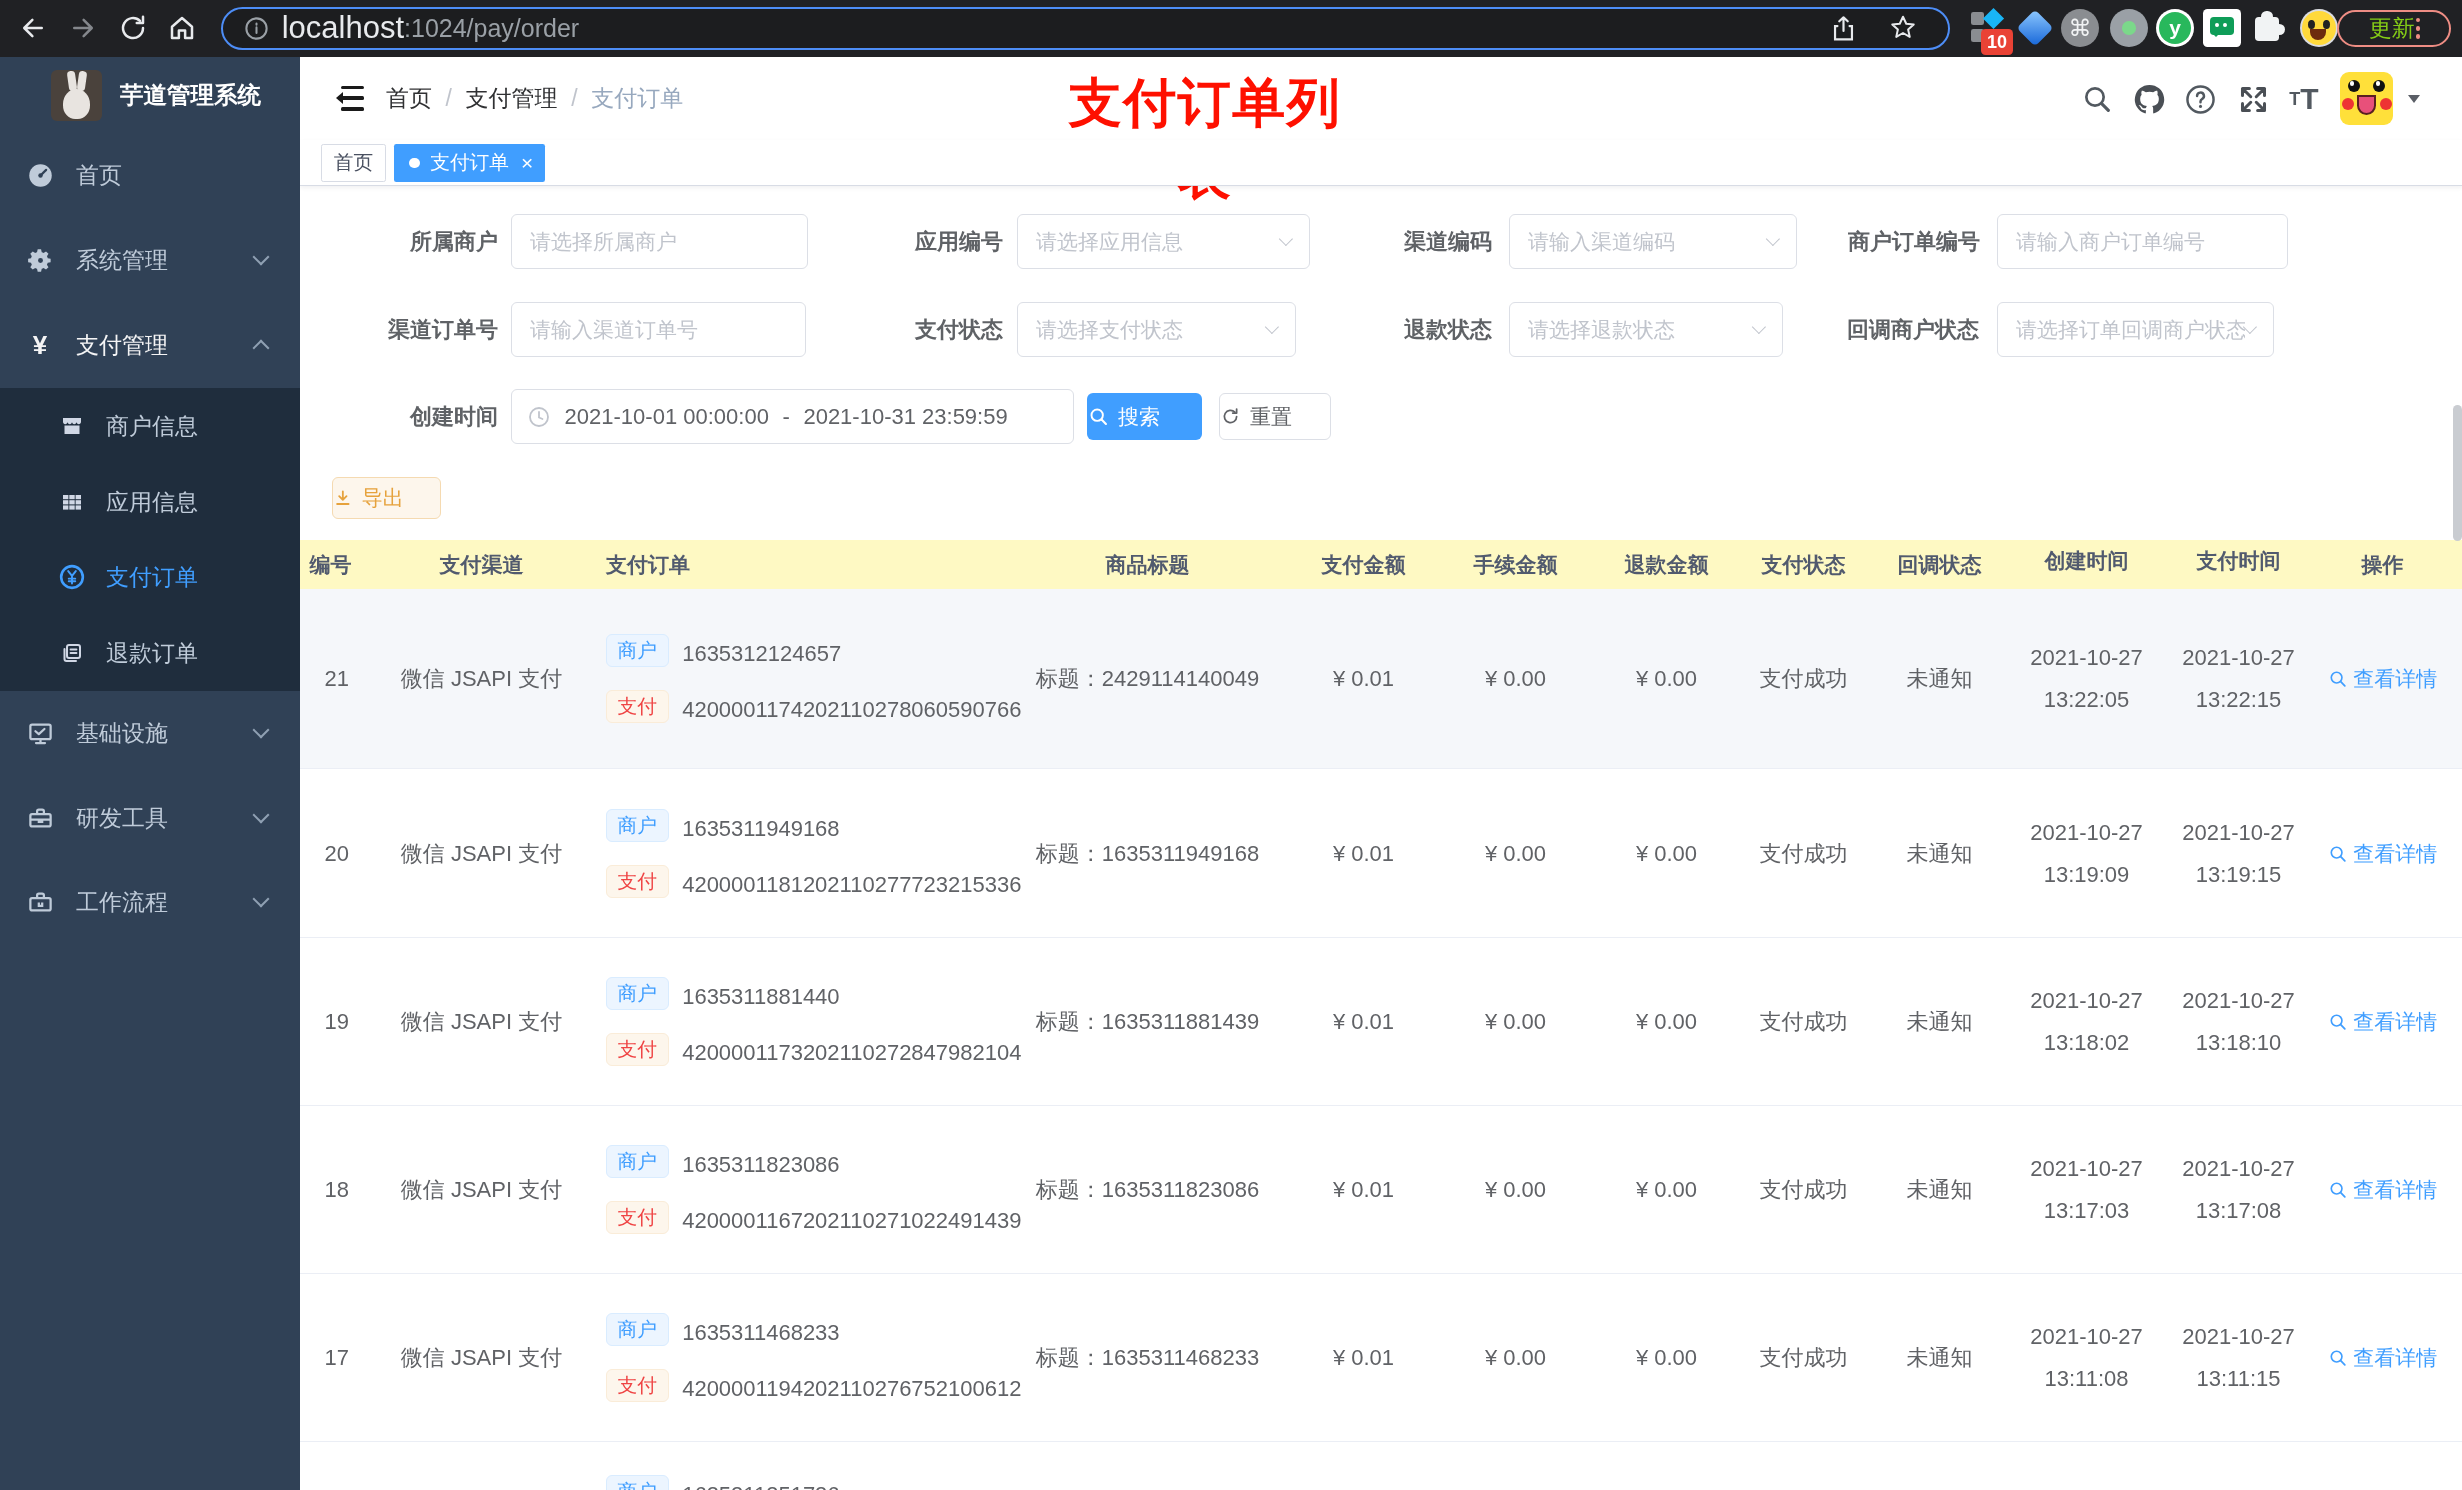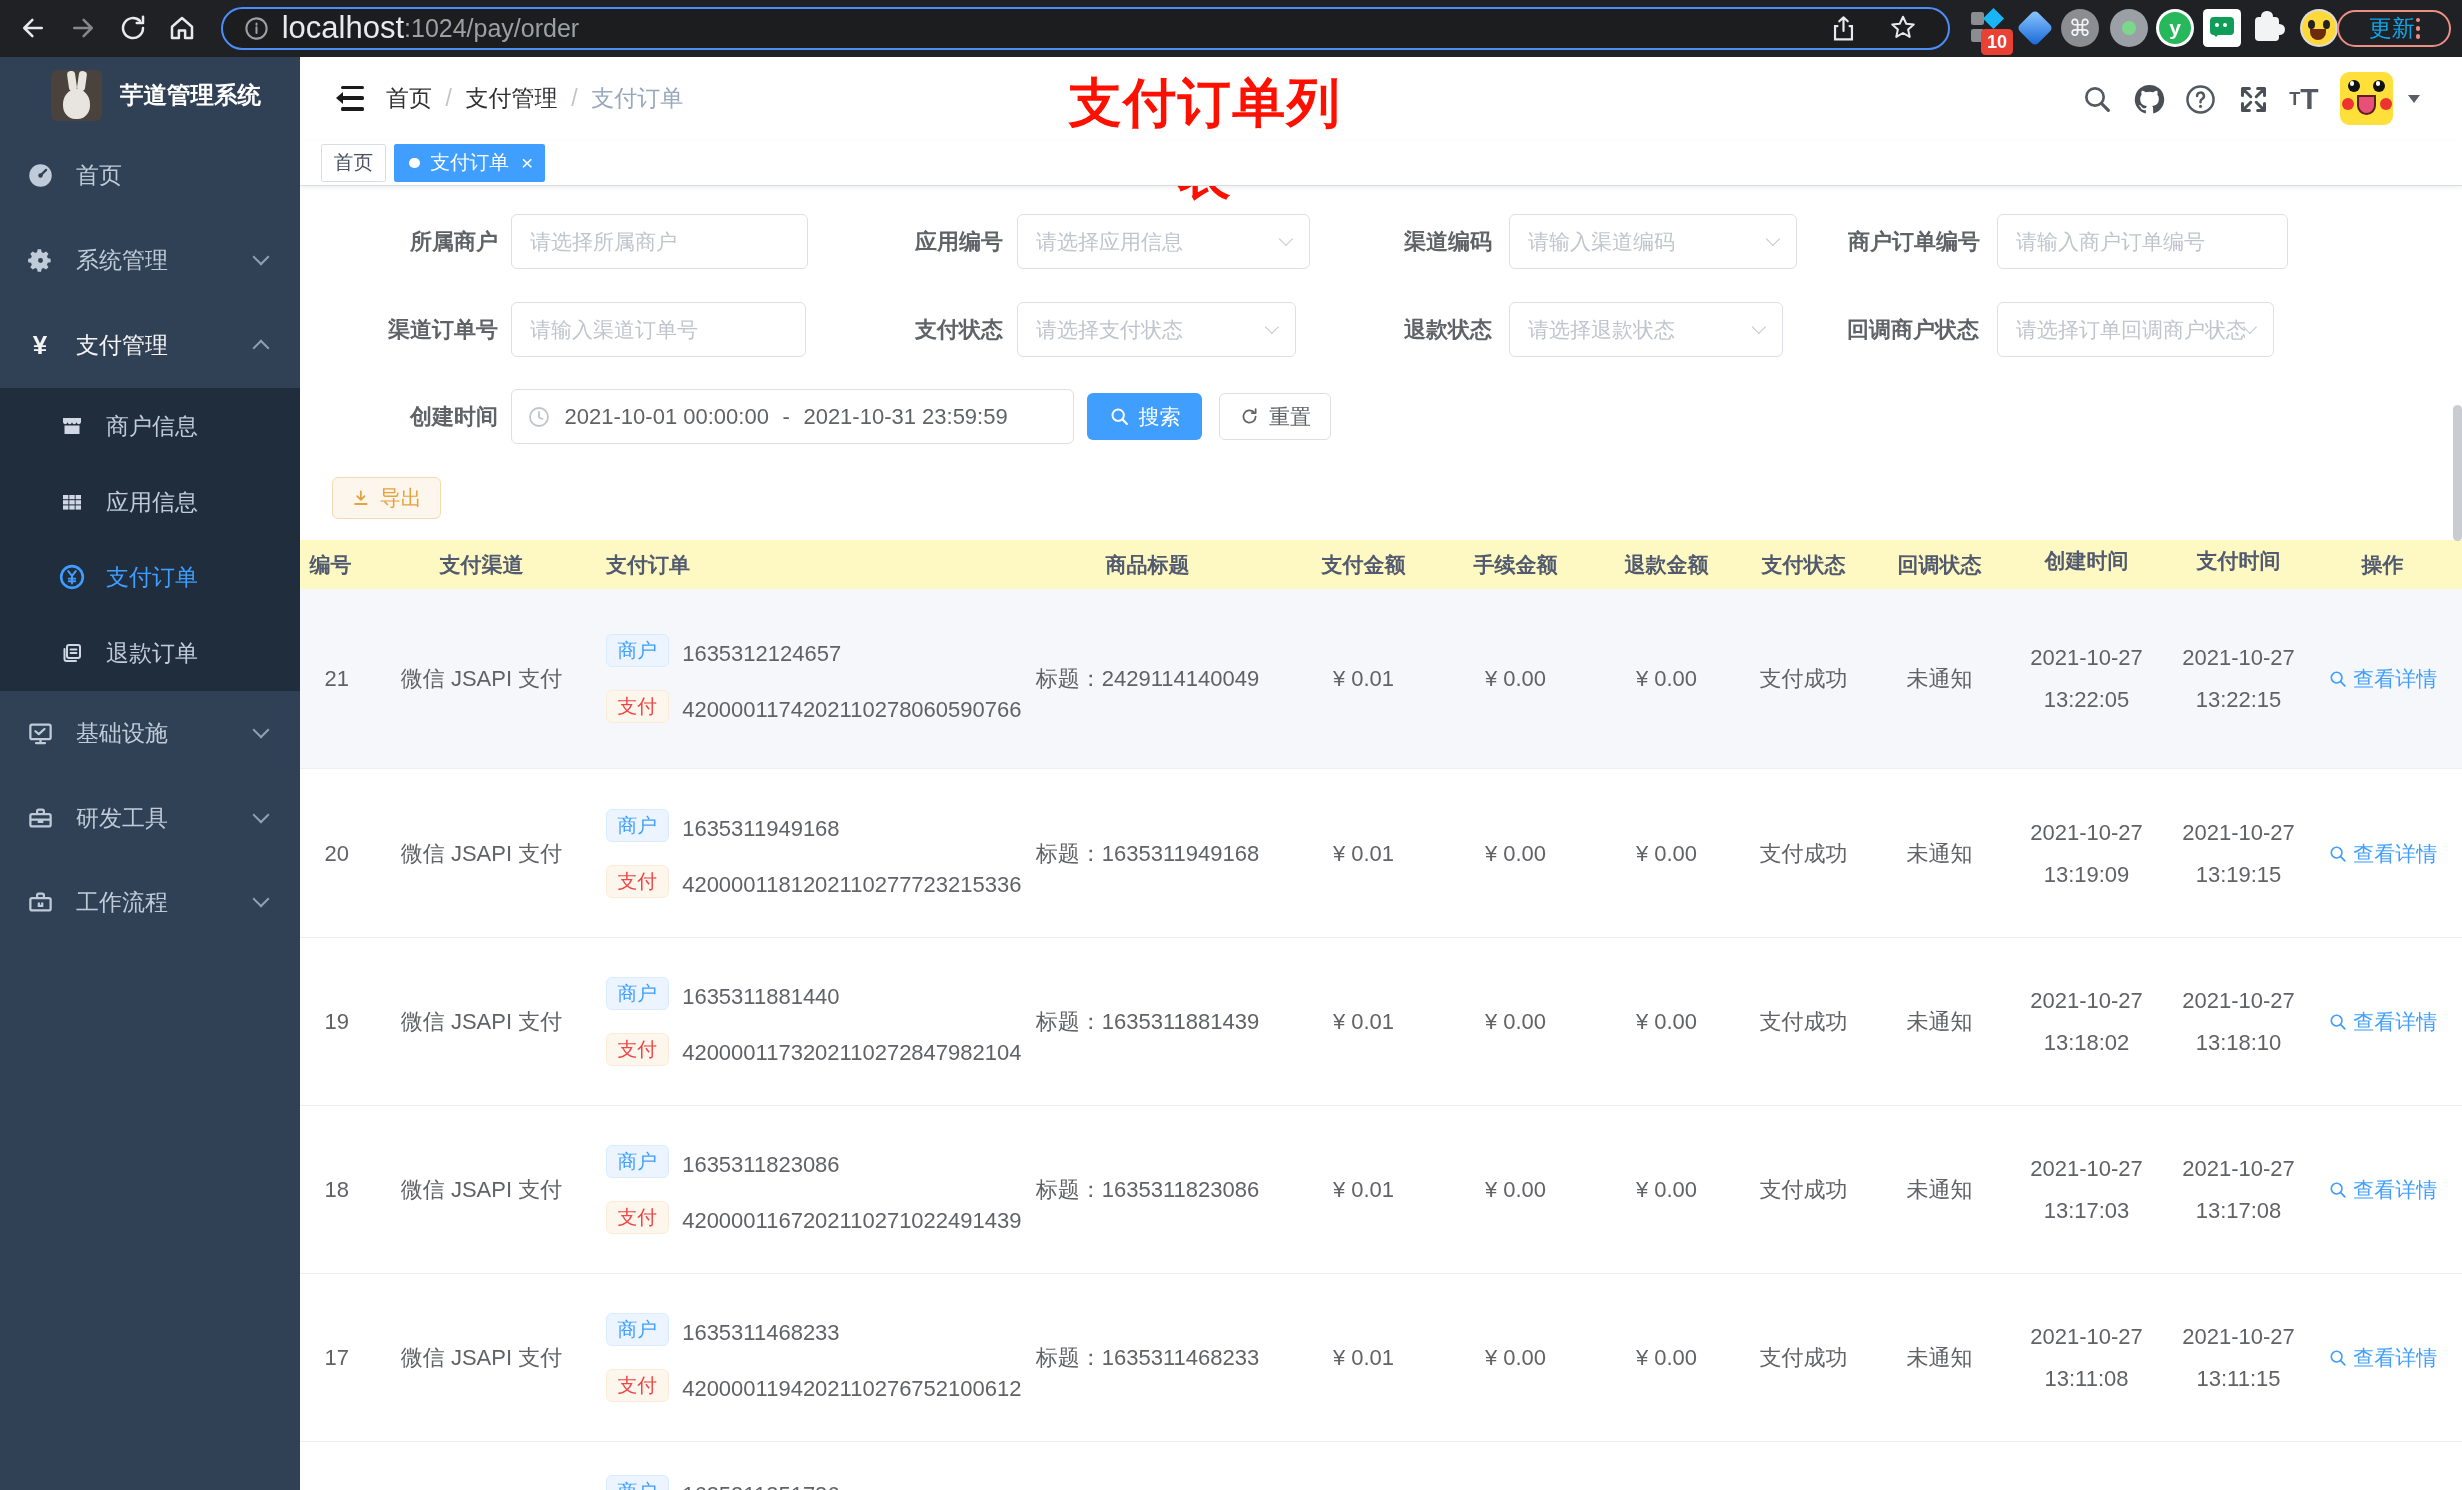--- a/index.html
+++ b/index.html
@@ -10,21 +10,21 @@
   
   .browser { position:absolute; left:0; top:0; width:2462px; height:57px; background:#202124; z-index:50; }
   .nav-ic { position:absolute; top:10.6px; width:35px; height:35px; display:flex; align-items:center; justify-content:center; cursor:pointer; }
   .urlbar { position:absolute; left:221px; top:6.8px; width:1729px; height:43px; background:#1c1d1f; border:2.3px solid #4d8df6; border-radius:22px; display:flex; align-items:center; }
   .urlbar .host { color:#e8eaed; font-size:31px; margin-left:12px; }
   .urlbar .path { color:#9aa0a6; font-size:25px; }
   .info-ic { margin-left:19.7px; width:27px; height:27px; flex:none; }
   .url-right { position:absolute; right:30px; top:0; height:39px; display:flex; align-items:center; gap:30px; }
   .ext { position:absolute; top:9px; width:38px; height:38px; }
   .circ { width:38px; height:38px; border-radius:50%; display:flex; align-items:center; justify-content:center; }
-  .update-pill { position:absolute; right:10.6px; top:9.8px; width:114px; height:37px; border:2.3px solid #ee8d84; border-radius:19px; color:#0ea5e9; font-size:23px; display:flex; align-items:center; justify-content:center; gap:1px; cursor:pointer;font-family:Liberation Serif, serif; }
+  .update-pill { position:absolute; right:10.6px; top:9.8px; width:114px; height:37px; border:2.3px solid #ee8d84; border-radius:19px; color:#84cc16; font-size:23px; display:flex; align-items:center; justify-content:center; gap:1px; cursor:pointer;font-family:Liberation Serif, serif; }
   .kebab { display:flex; flex-direction:column; gap:3.8px; }
   .kebab i { width:4.5px; height:4.5px; border-radius:50%; background:#ee8d84; }
   
   .ext-squares { position:relative; }
   .ext-squares .sq { position:absolute; width:13px; height:13px; background:#8a8d91; border-radius:2.3px; }
   .ext-squares .dia { position:absolute; width:15px; height:15px; background:#19b5f6; transform:rotate(45deg); left:16.7px; top:1.5px; }
   .badge { position:absolute; right:-6px; bottom:-7.6px; background:#e94235; color:#fff; font-size:18px; line-height:1; padding:3.8px 6px; border-radius:4.5px; font-weight:700; }
   .gem { width:26px; height:26px; margin:6px; background:linear-gradient(135deg,#8ec9ff,#1565d8); transform:rotate(45deg); border-radius:4.5px; }
   .chat-sq { width:38px; height:38px; background:#fff; border-radius:4.5px; position:relative; }
   .chat-sq .bub { position:absolute; left:6.8px; top:7.6px; width:24px; height:18px; background:#0f9d58; border-radius:3.8px; }
@@ -94,21 +94,21 @@
   .tab .x { margin-left:12px; font-size:21px; }
 
   
   .f-label { position:absolute; font-size:22px; font-weight:600; color:#5f6266; text-align:right; line-height:55px; height:55px; }
   .f-input { position:absolute; height:55px; border:1.5px solid #dcdfe6; border-radius:6px; background:#fff; font-size:21px; color:#606266; padding:0 18px; outline:none; font-family:inherit; }
   .f-input::placeholder { color:#c0c4cc; }
   .f-select { position:absolute; height:55px; border:1.5px solid #dcdfe6; border-radius:6px; background:#fff; display:flex; align-items:center; padding:0 18px; cursor:pointer; }
   .f-select .ph { color:#c0c4cc; font-size:21px; flex:1; white-space:nowrap; overflow:hidden; }
   .sel-caret { width:9.8px; height:9.8px; border-right:1.9px solid #c0c4cc; border-bottom:1.9px solid #c0c4cc; transform:rotate(45deg); margin-top:-4.5px; flex:none; }
   .datebox { position:absolute; height:55px; border:1.5px solid #dcdfe6; border-radius:6px; background:#fff; display:flex; align-items:center; padding:0 15px; font-size:22px; color:#606266; gap:13.6px; cursor:pointer; }
-  .btn { position:absolute; height:47px; border-radius:6px; font-size:21px; display:flex; align-items:center; justify-content:center; gap:9px; cursor:pointer; border:1.5px solid transparent; }
+  .btn { position:absolute; height:47px; border-radius:6px; font-size:21px; display:flex; align-items:center; justify-content:flex-start; gap:9px; cursor:pointer; border:1.5px solid transparent; }
   .btn.primary { background:#409eff; color:#fff; }
   .btn.default { background:#fff; color:#606266; border-color:#dcdfe6; }
   .btn.export { background:#fdf6ec; color:#e6a23c; border-color:#f5dab1; }
 
   
   .thead { position:absolute; left:0; top:483px; width:2163px; height:49px; background:#fef9c3; }
   .th { position:absolute; top:0; height:49px; line-height:49px; font-size:21px; font-weight:700; color:#515a6e; text-align:center; white-space:nowrap; }
   .trow { position:absolute; left:0; width:2163px; border-bottom:1.5px solid #ebeef5; }
   .trow.hover { background:#f5f7fa; }
   .cell { position:absolute; top:0; height:100%; display:flex; align-items:center; justify-content:center; font-size:22px; color:#606266; white-space:nowrap; }

